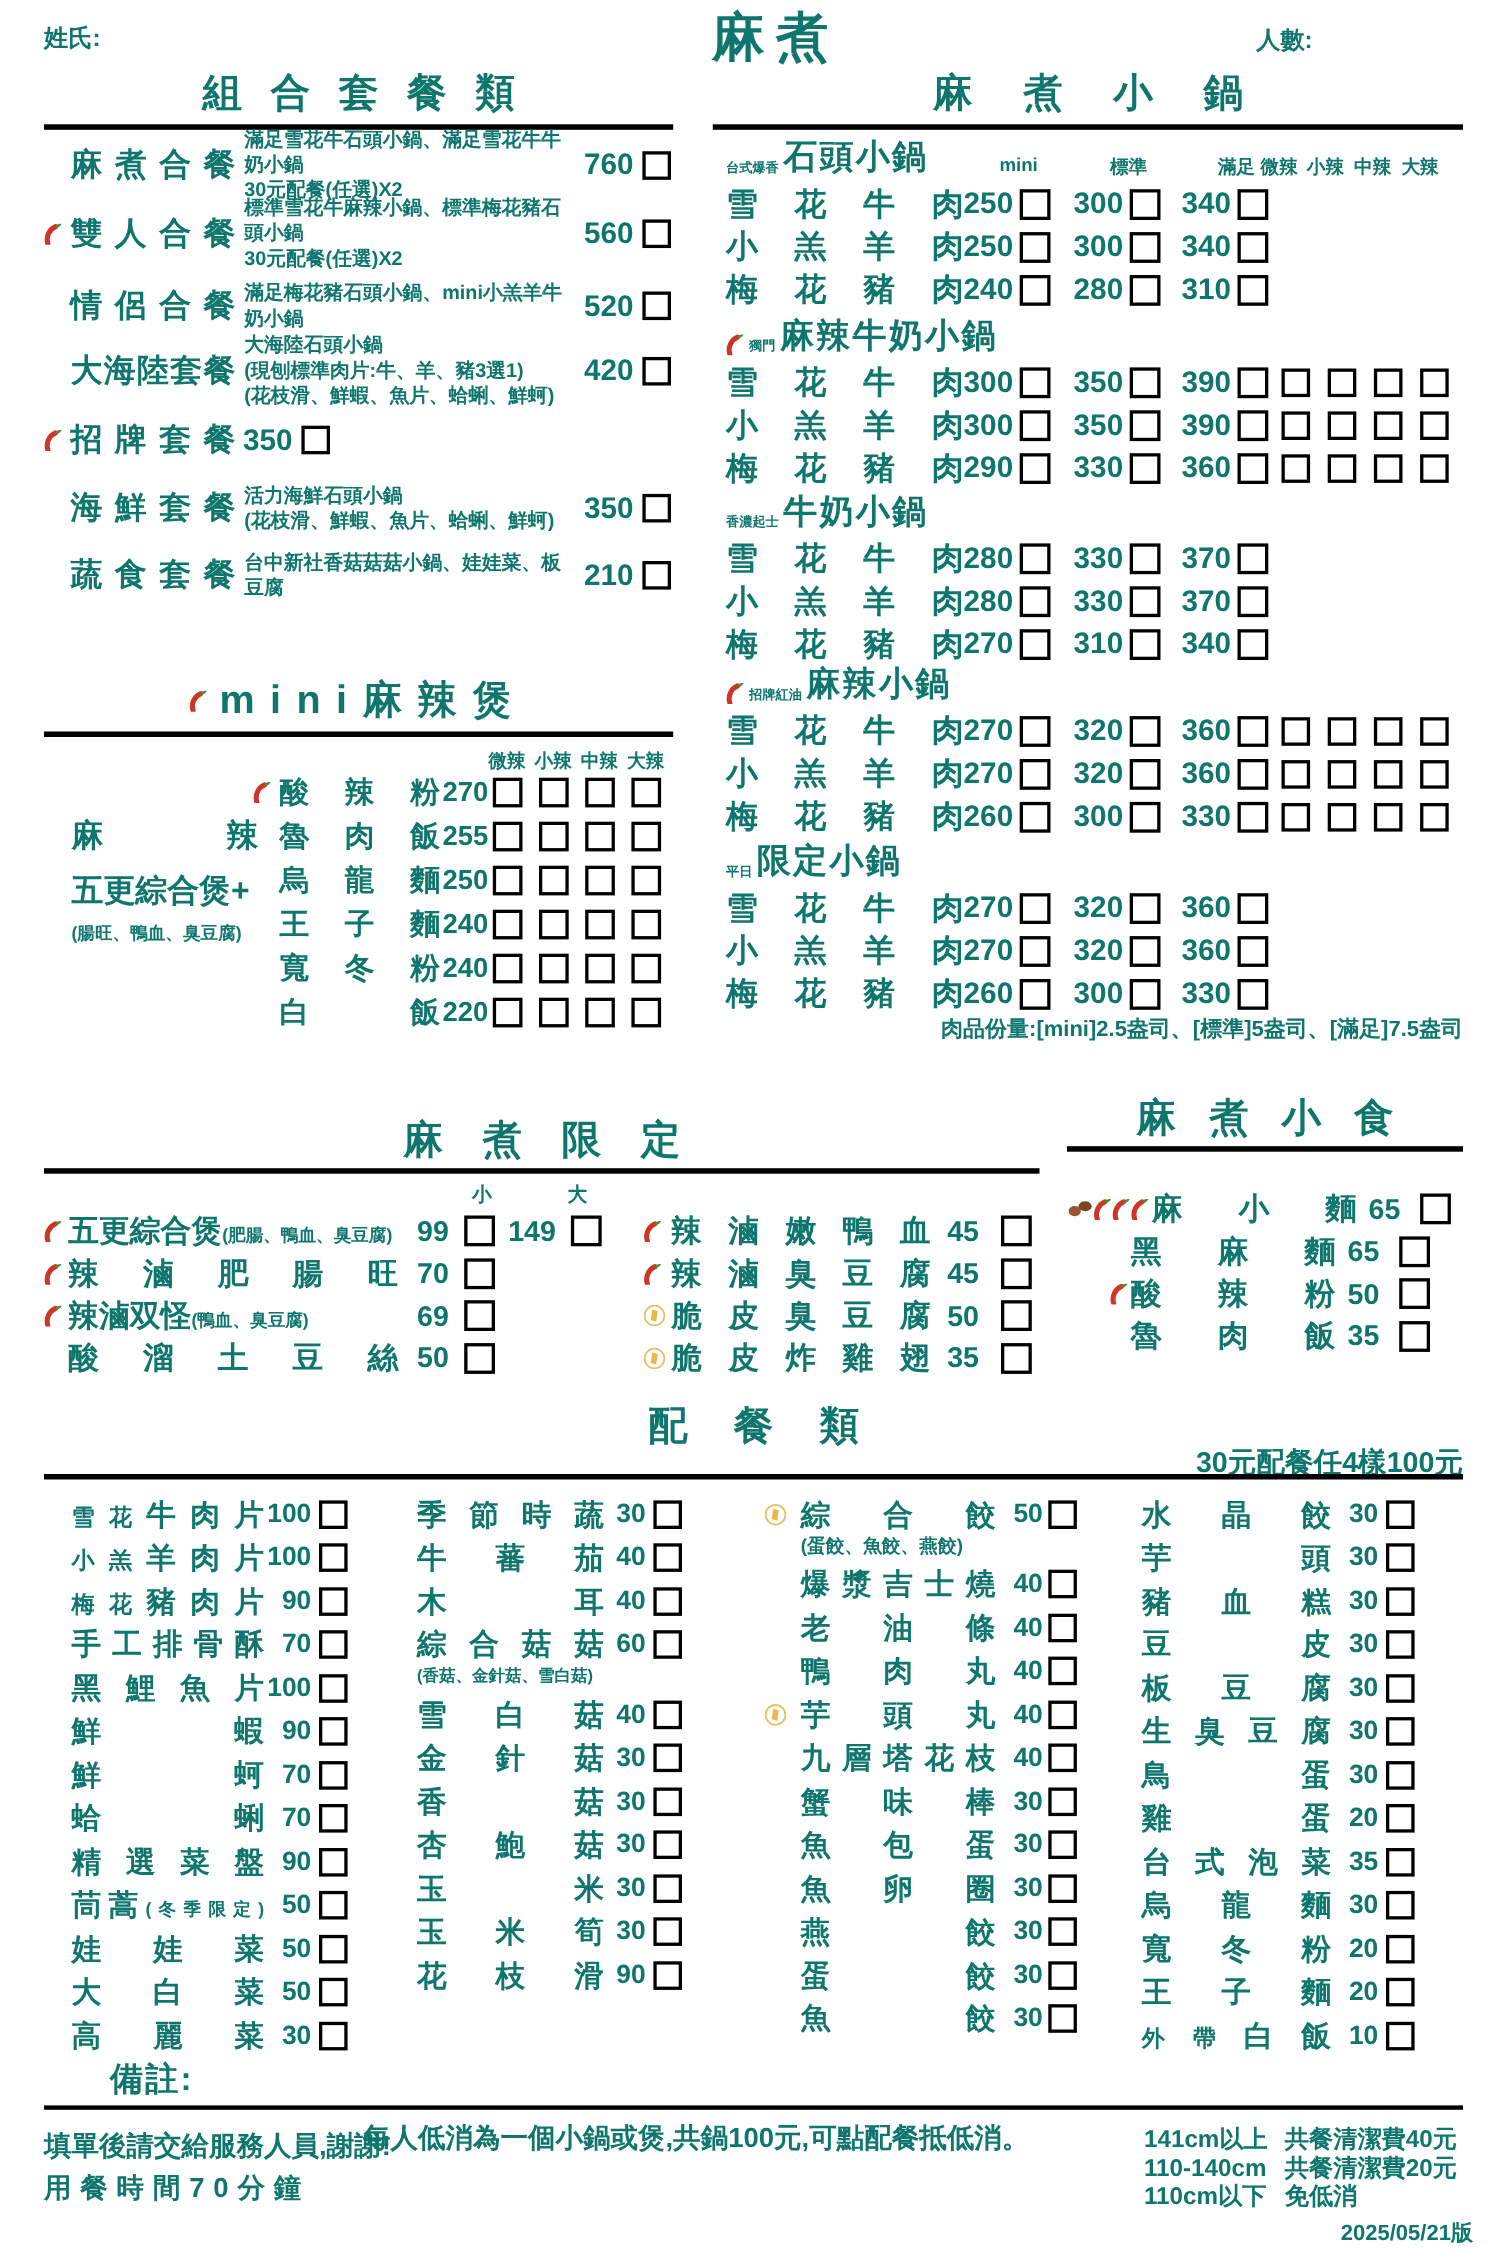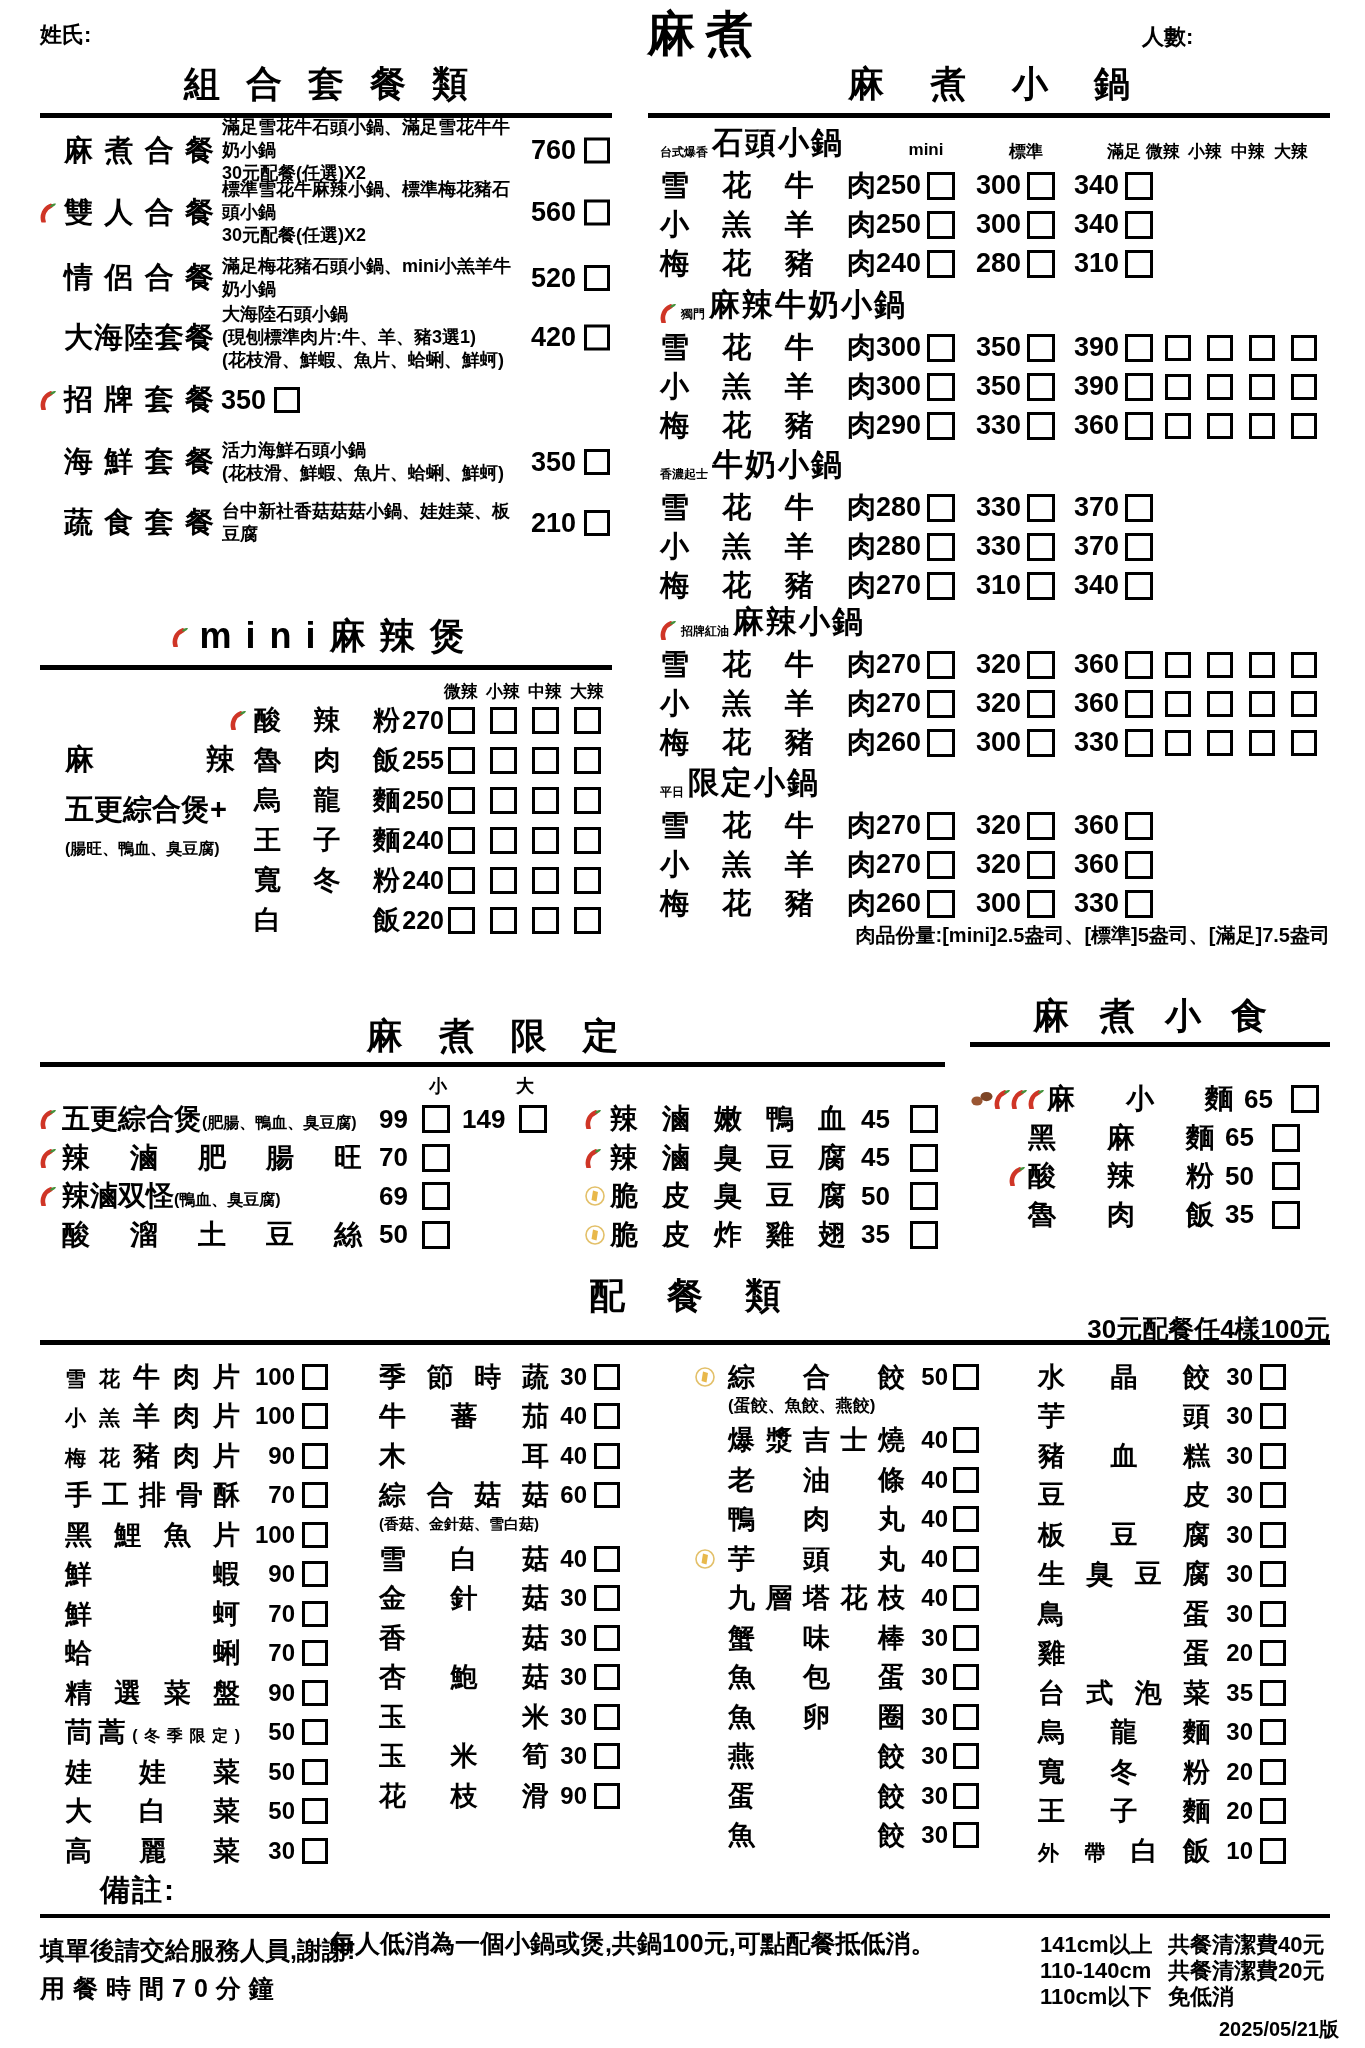--- a/index.html
+++ b/index.html
@@ -1,17 +1,17 @@
 <!DOCTYPE html>
 <html><head>
 <meta charset="utf-8">
 <style>
   html,body{margin:0;padding:0;background:#fff;}
   .page{position:relative;width:1365px;height:2048px;background:#fff;overflow:hidden;
-        font-family:"Liberation Sans","DejaVu Sans",sans-serif;color:#000000;}
+        font-family:"Liberation Sans","DejaVu Sans",sans-serif;color:#0f766e;}
   .rule{position:absolute;left:0;right:0;border-top:5px solid #000;height:0;}
   .sec-title{position:absolute;top:0;width:100%;text-align:center;font-size:36px;font-weight:800;white-space:nowrap;}
   .jf{text-align:justify;text-align-last:justify;}
   .cb{display:inline-block;border:3px solid #000;background:#fff;box-sizing:border-box;flex:none;}
   .cb26{width:26px;height:26px;}
   .cb27{width:27px;height:27px;}
   .cb28{width:28px;height:28px;}
   .ic{display:inline-flex;align-items:center;}
   
   .hdr-left{position:absolute;left:40px;top:20px;font-size:22px;font-weight:800;}
@@ -97,21 +97,21 @@
   .side-col{position:absolute;top:85px;}
   #sides-c1{left:25px;width:285px;}
   #sides-c2{left:339px;width:260px;}
   #sides-c3{left:655px;width:292px;}
   #sides-c4{left:998px;width:255px;}
   .side-row{height:39.5px;display:flex;align-items:center;}
   .side-name{font-size:27px;font-weight:800;}
   .side-name .sm{font-size:21px;}
   .side-desc{font-size:16px;font-weight:700;}
   #sides-c1 .side-name{flex:0 0 175px;}
-  #sides-c1 .side-price{flex:0 0 43px;margin-left:12px;}
+  #sides-c1 .side-price{flex:0 0 43px;}
   #sides-c2 .side-name{flex:0 0 170px;}
   #sides-c2 .side-price{flex:0 0 38px;}
   #sides-c3 .side-name{flex:0 0 177px;margin-left:8px;}
   #sides-c3 .side-price{flex:0 0 43px;}
   #sides-c4 .side-name{flex:0 0 172px;}
   #sides-c4 .side-price{flex:0 0 43px;}
   .side-price{text-align:right;font-size:24px;font-weight:800;}
   .side-row .cb26{margin-left:7px;}
   #sides-c3 .cb26{margin-left:5px;}
   .ic-slot3{flex:0 0 25px;display:flex;}

